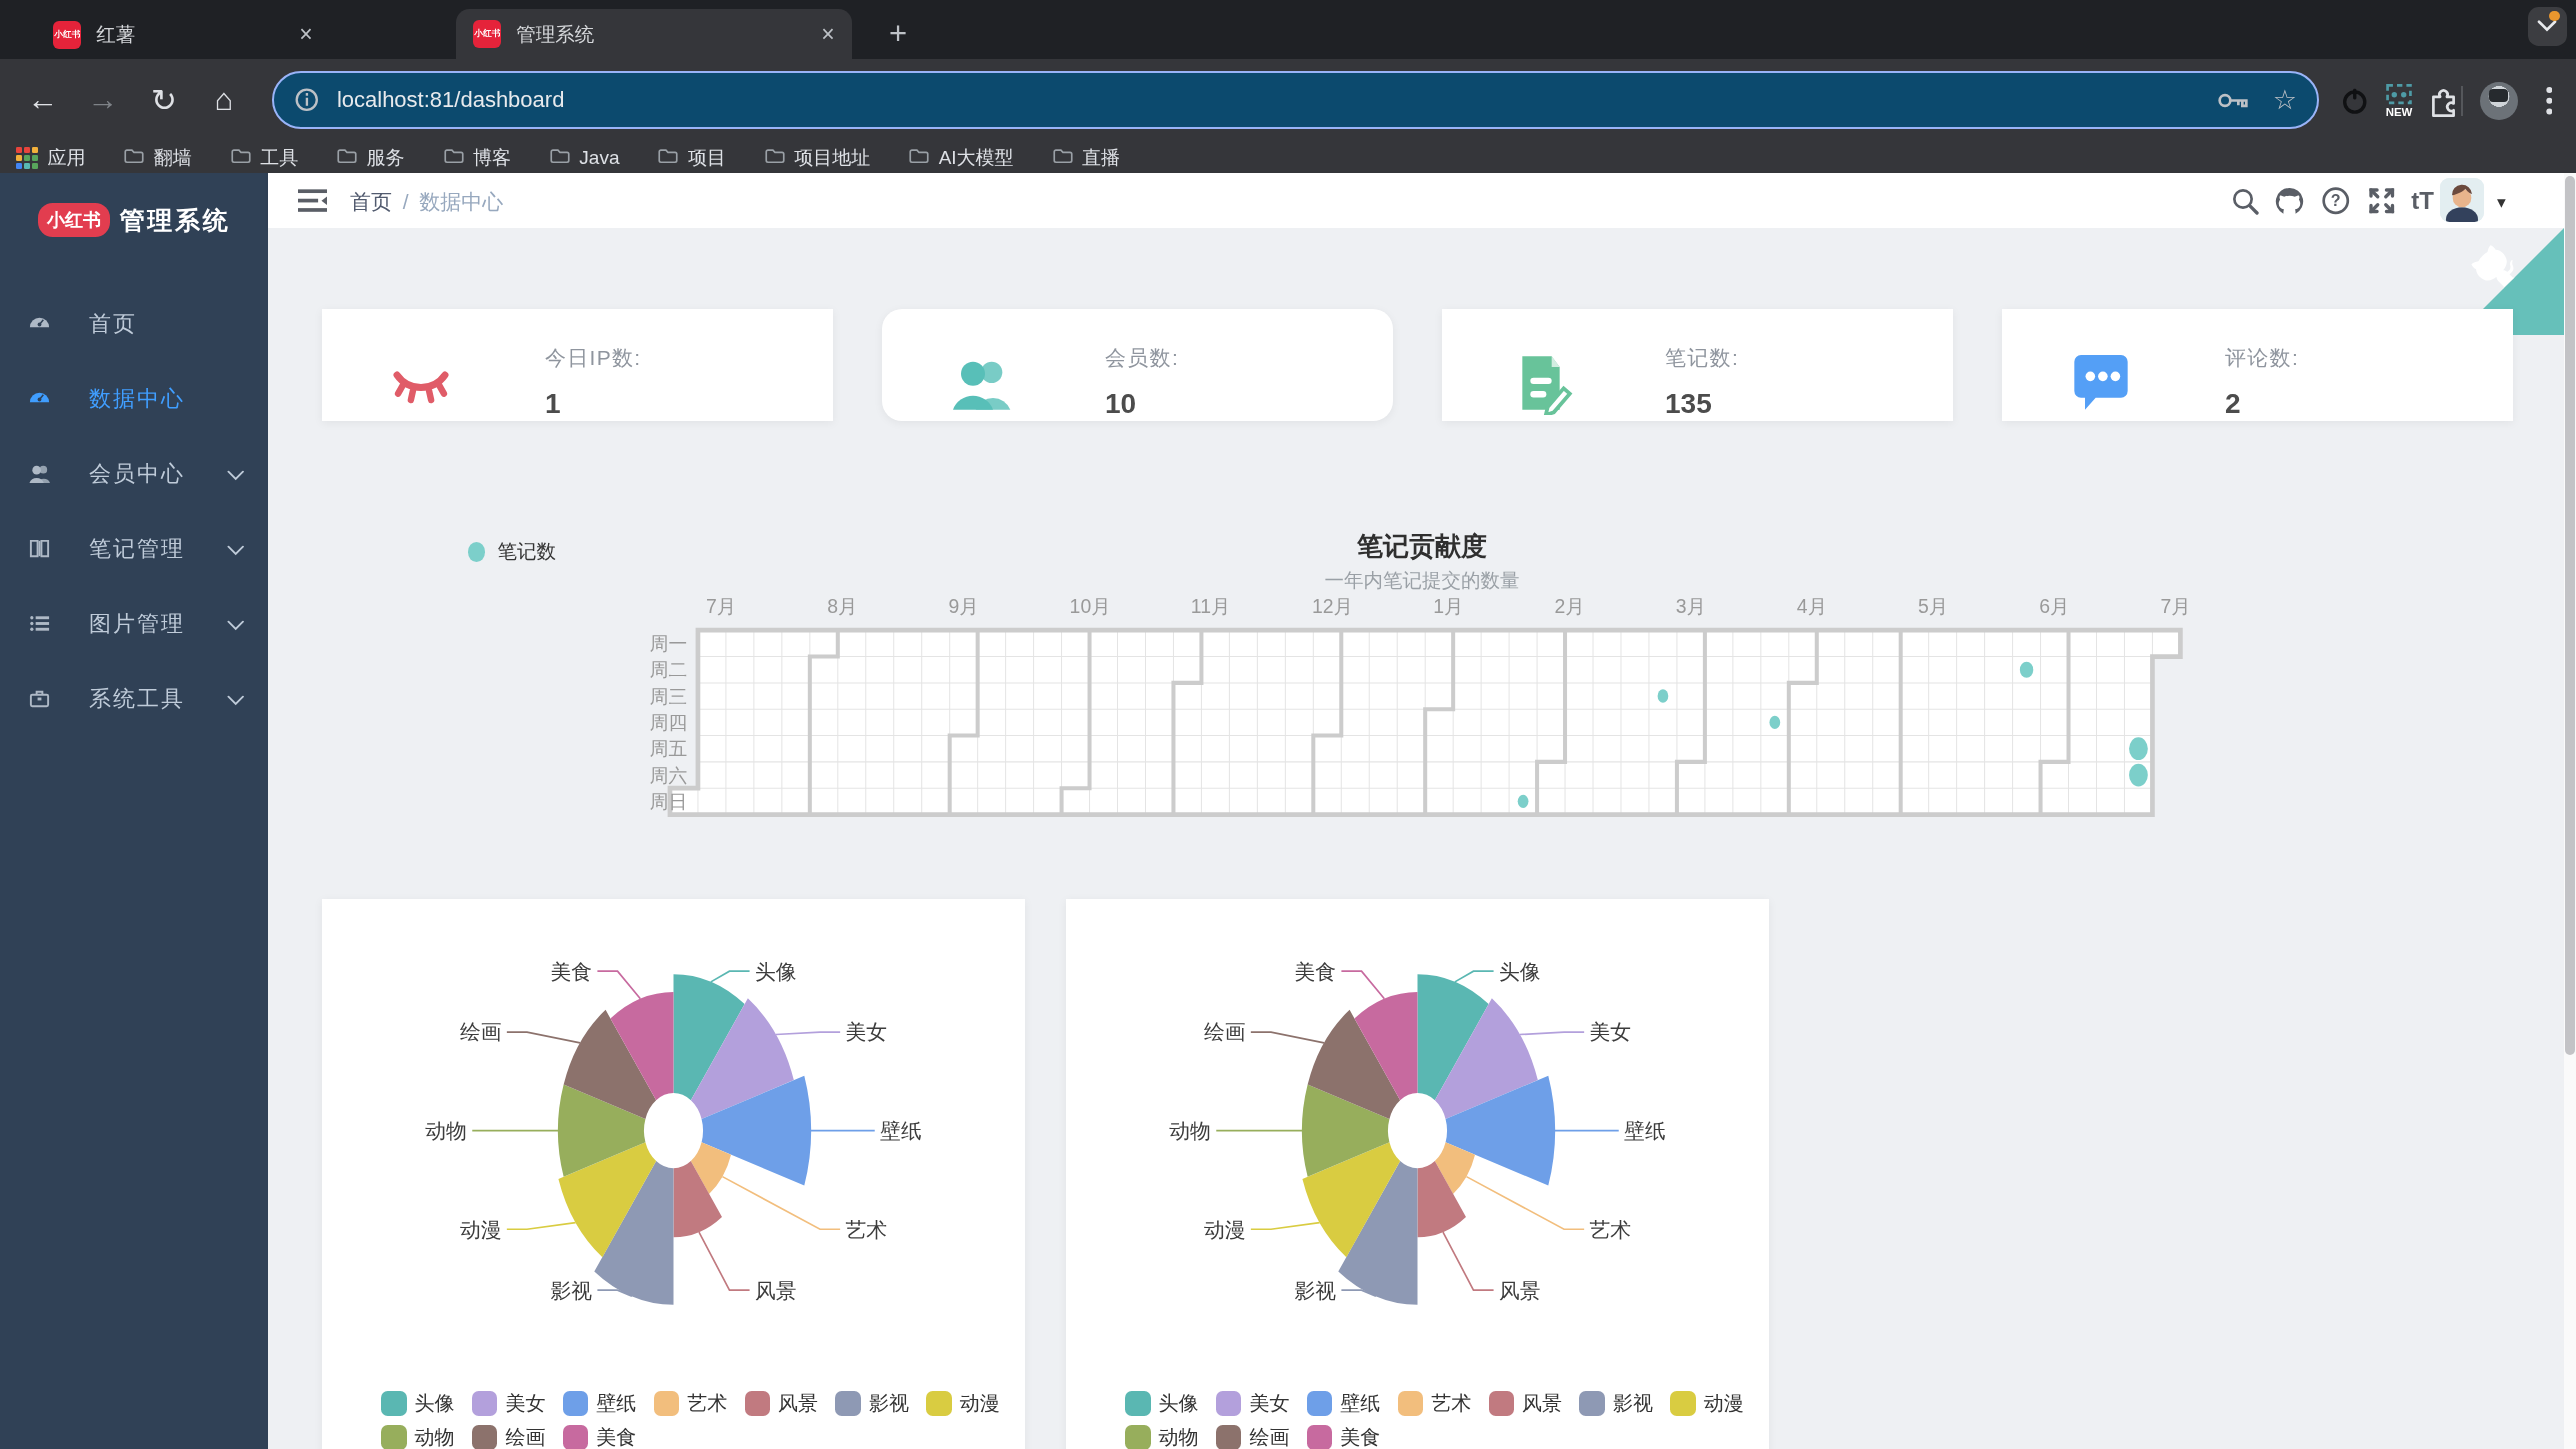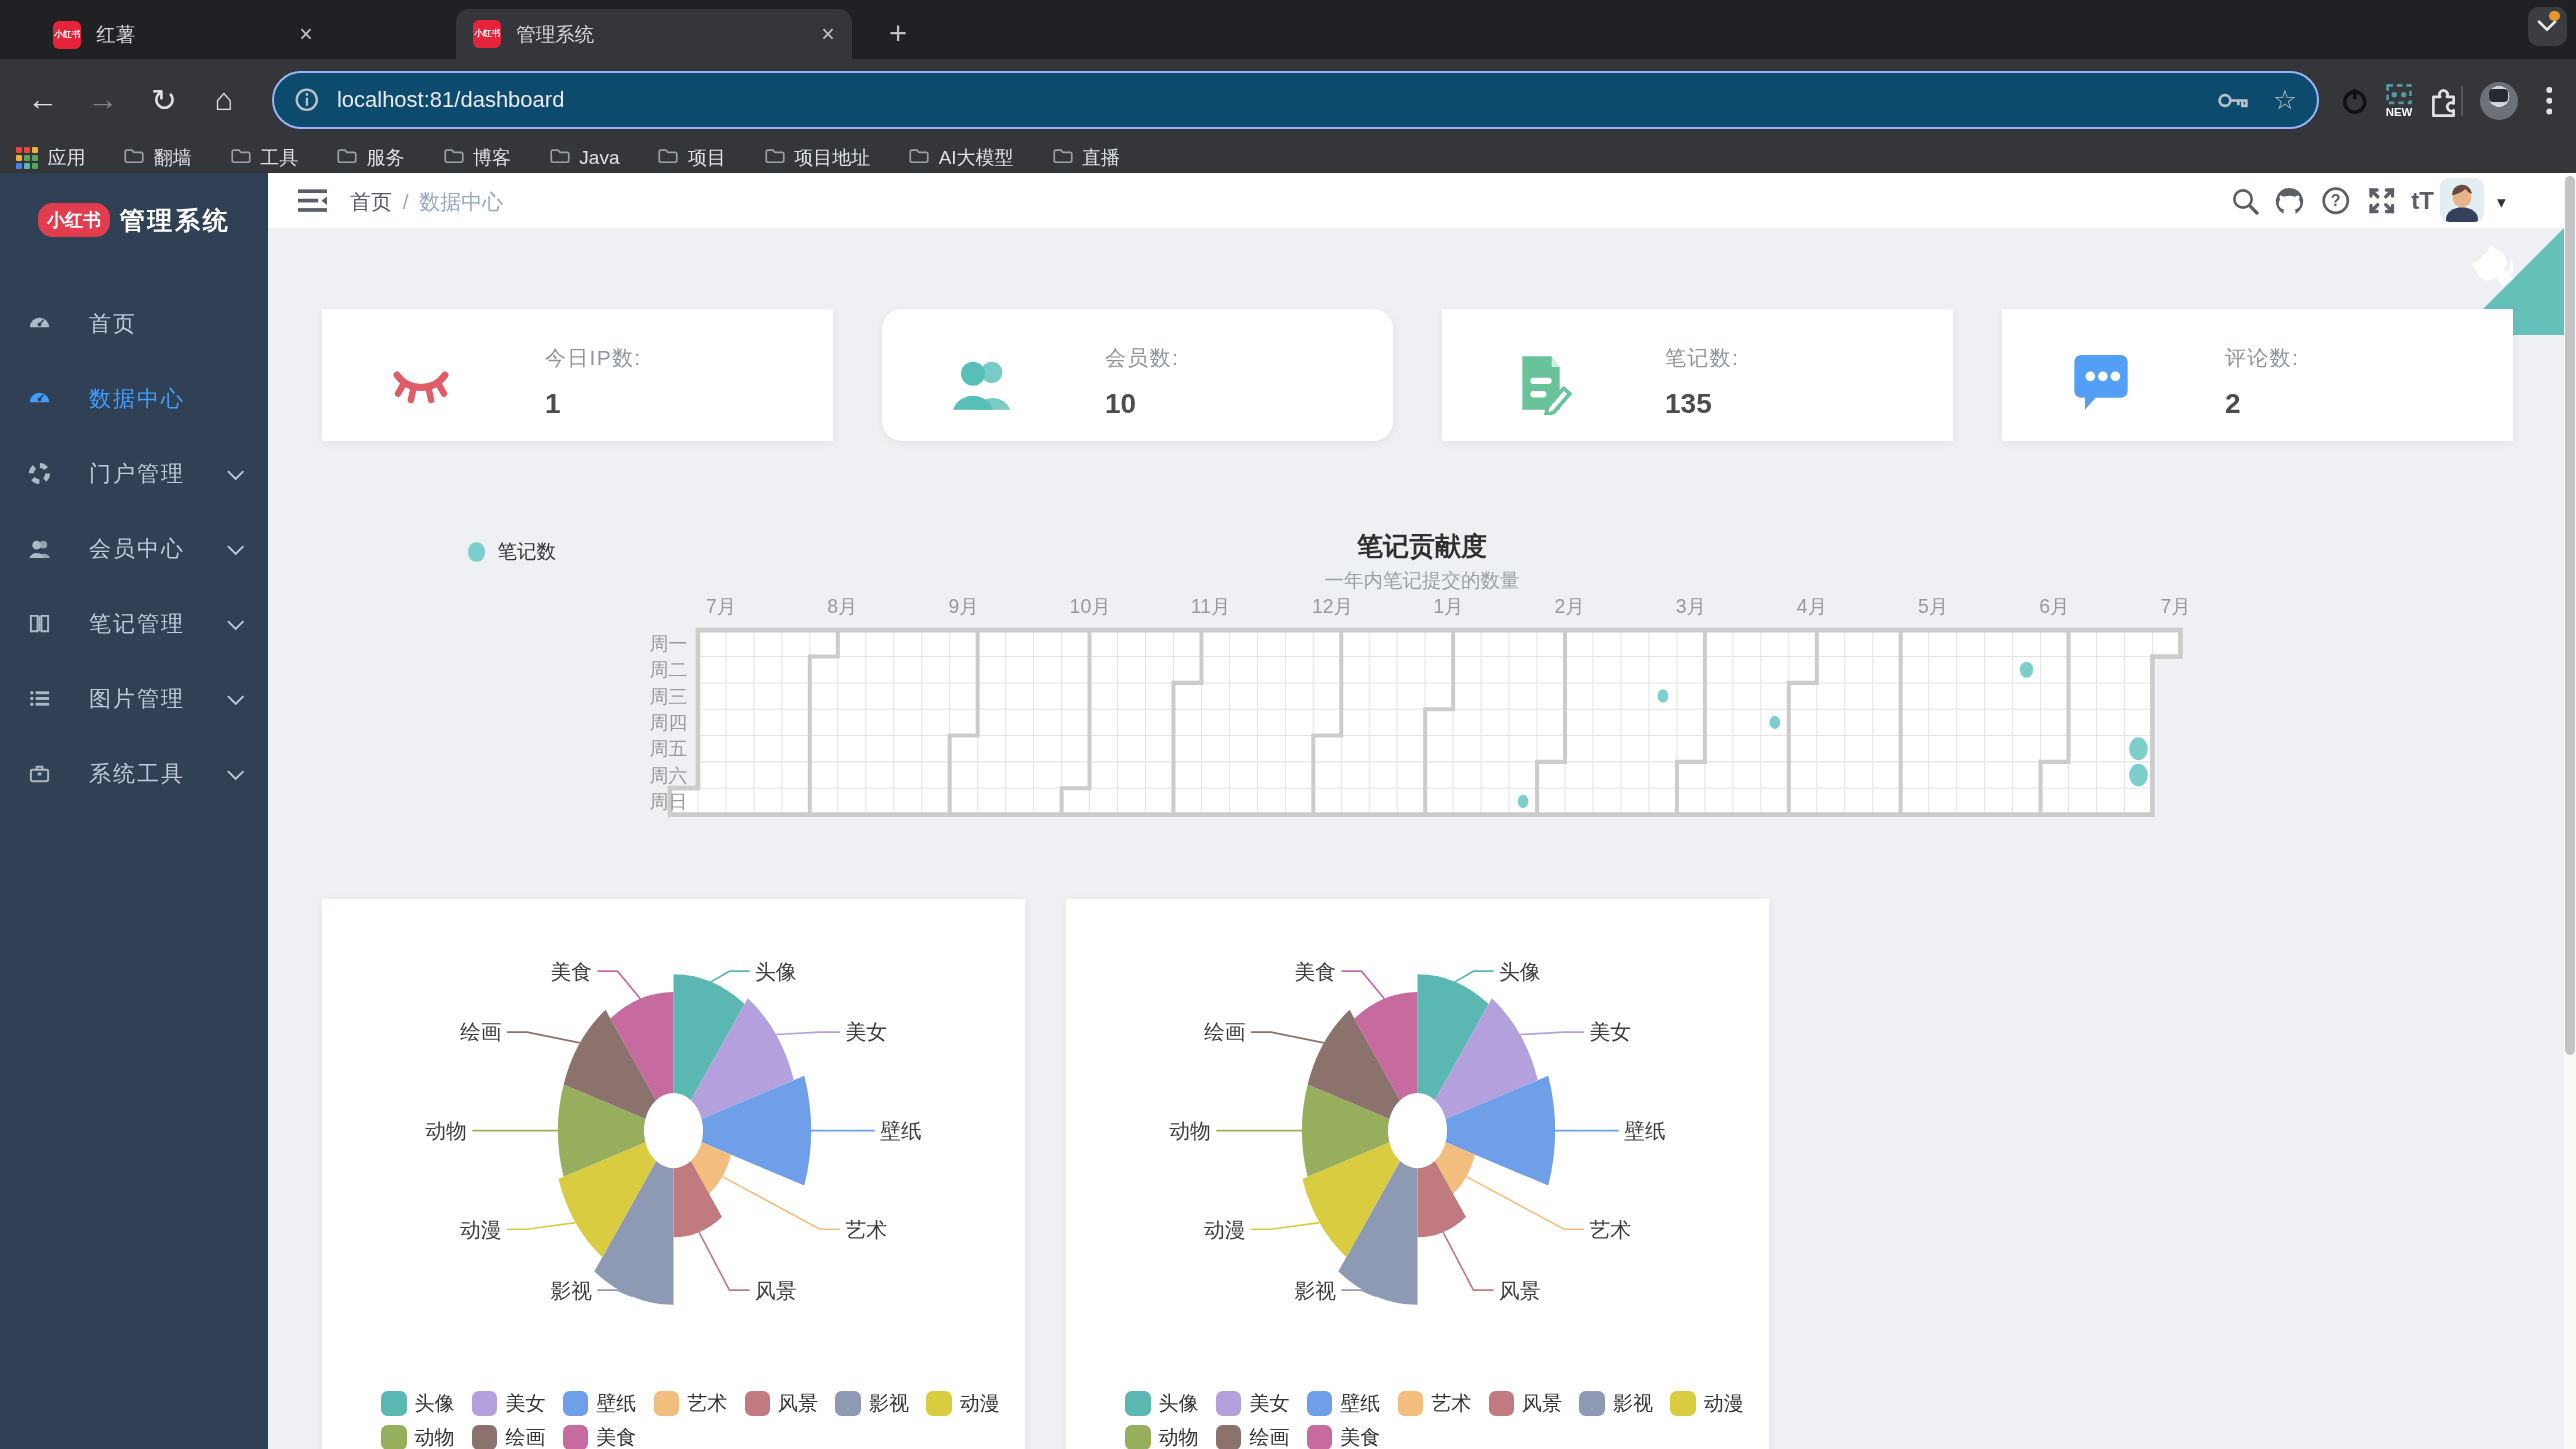--- a/index.html
+++ b/index.html
@@ -61,21 +61,21 @@
            justify-content:center; color:#5a5e66; }
   .ph-avatar { position:absolute; left:2172px; top:5.4px; width:44px; height:44px; border-radius:9.4px;
                background:#e3eef1; overflow:hidden; }
   .ph-caret { position:absolute; left:2229px; top:19px; font-size:17.4px; color:#333; }
 
   .content { position:absolute; left:268px; top:228px; width:2308px; height:1221px; background:#eef0f3; overflow:hidden; }
 
   .ribbon { position:absolute; top:0; right:12px; width:107px; height:107px; }
 
   
-  .statcard { position:absolute; top:81px; width:511px; height:132px; background:#fff;
+  .statcard { position:absolute; top:81px; width:511px; height:112px; background:#fff;
               box-shadow:0 2px 9.4px rgba(0,0,0,.06); }
   .stat-icon { position:absolute; left:67px; top:42px; width:64px; height:64px; }
   .stat-label { position:absolute; left:223px; top:35px; font-size:21px; color:#8f959e; letter-spacing:1.3px;}
   .stat-value { position:absolute; left:223px; top:79px; font-size:28px; font-weight:bold; color:#4c4c4c; }
 
   
   .hm-legend { position:absolute; left:200px; top:310px; display:flex; align-items:center; gap:12px;
                font-size:19.5px; color:#333; }
   .hm-dot { width:17.4px; height:20px; border-radius:50%; }
   .hm-title { position:absolute; left:953px; top:301px; width:402px; text-align:center;
@@ -250,29 +250,20 @@
           </svg></span>
     <span class="mi-label">首页</span>
       </div>
       <div class="menu-item active">
         <span style="width:23px;height:23px"><svg width="23" height="23" viewBox="0 0 24 24">
             <path d="M2 16a10 10 0 0 1 20 0z" fill="#409eff"></path>
             <circle cx="12" cy="13" r="2" fill="#304156"></circle>
             <line x1="12" y1="13" x2="16" y2="8" stroke="#304156" stroke-width="1.6"></line>
           </svg></span>
     <span class="mi-label">数据中心</span>
-      </div>
-      <div class="menu-item">
-        <span style="width:23px;height:23px"><svg width="23" height="23" viewBox="0 0 24 24">
-            <circle cx="12" cy="12" r="8.5" fill="none" stroke="#aeb9c6" stroke-width="5" stroke-dasharray="7.5 5.9"></circle>
-          </svg></span>
-    <span class="mi-label">门户管理</span>
-        <span><svg width="17.4" height="10.5" viewBox="0 0 24 14">
-            <polyline points="2,2 12,12 22,2" fill="none" stroke="#bfcbd9" stroke-width="2.6" stroke-linecap="round"></polyline>
-          </svg></span>
       </div>
       <div class="menu-item">
         <span style="width:23px;height:23px"><svg width="23" height="23" viewBox="0 0 24 24">
             <circle cx="16" cy="8" r="4" fill="#aeb9c6" opacity=".8"></circle>
             <path d="M10 22a7 7 0 0 1 13 0z" fill="#aeb9c6" opacity=".8"></path>
             <circle cx="9" cy="8.5" r="4.5" fill="#aeb9c6"></circle>
             <path d="M1.5 22a8 8 0 0 1 15 0z" fill="#aeb9c6"></path>
           </svg></span>
     <span class="mi-label">会员中心</span>
         <span><svg width="17.4" height="10.5" viewBox="0 0 24 14">

